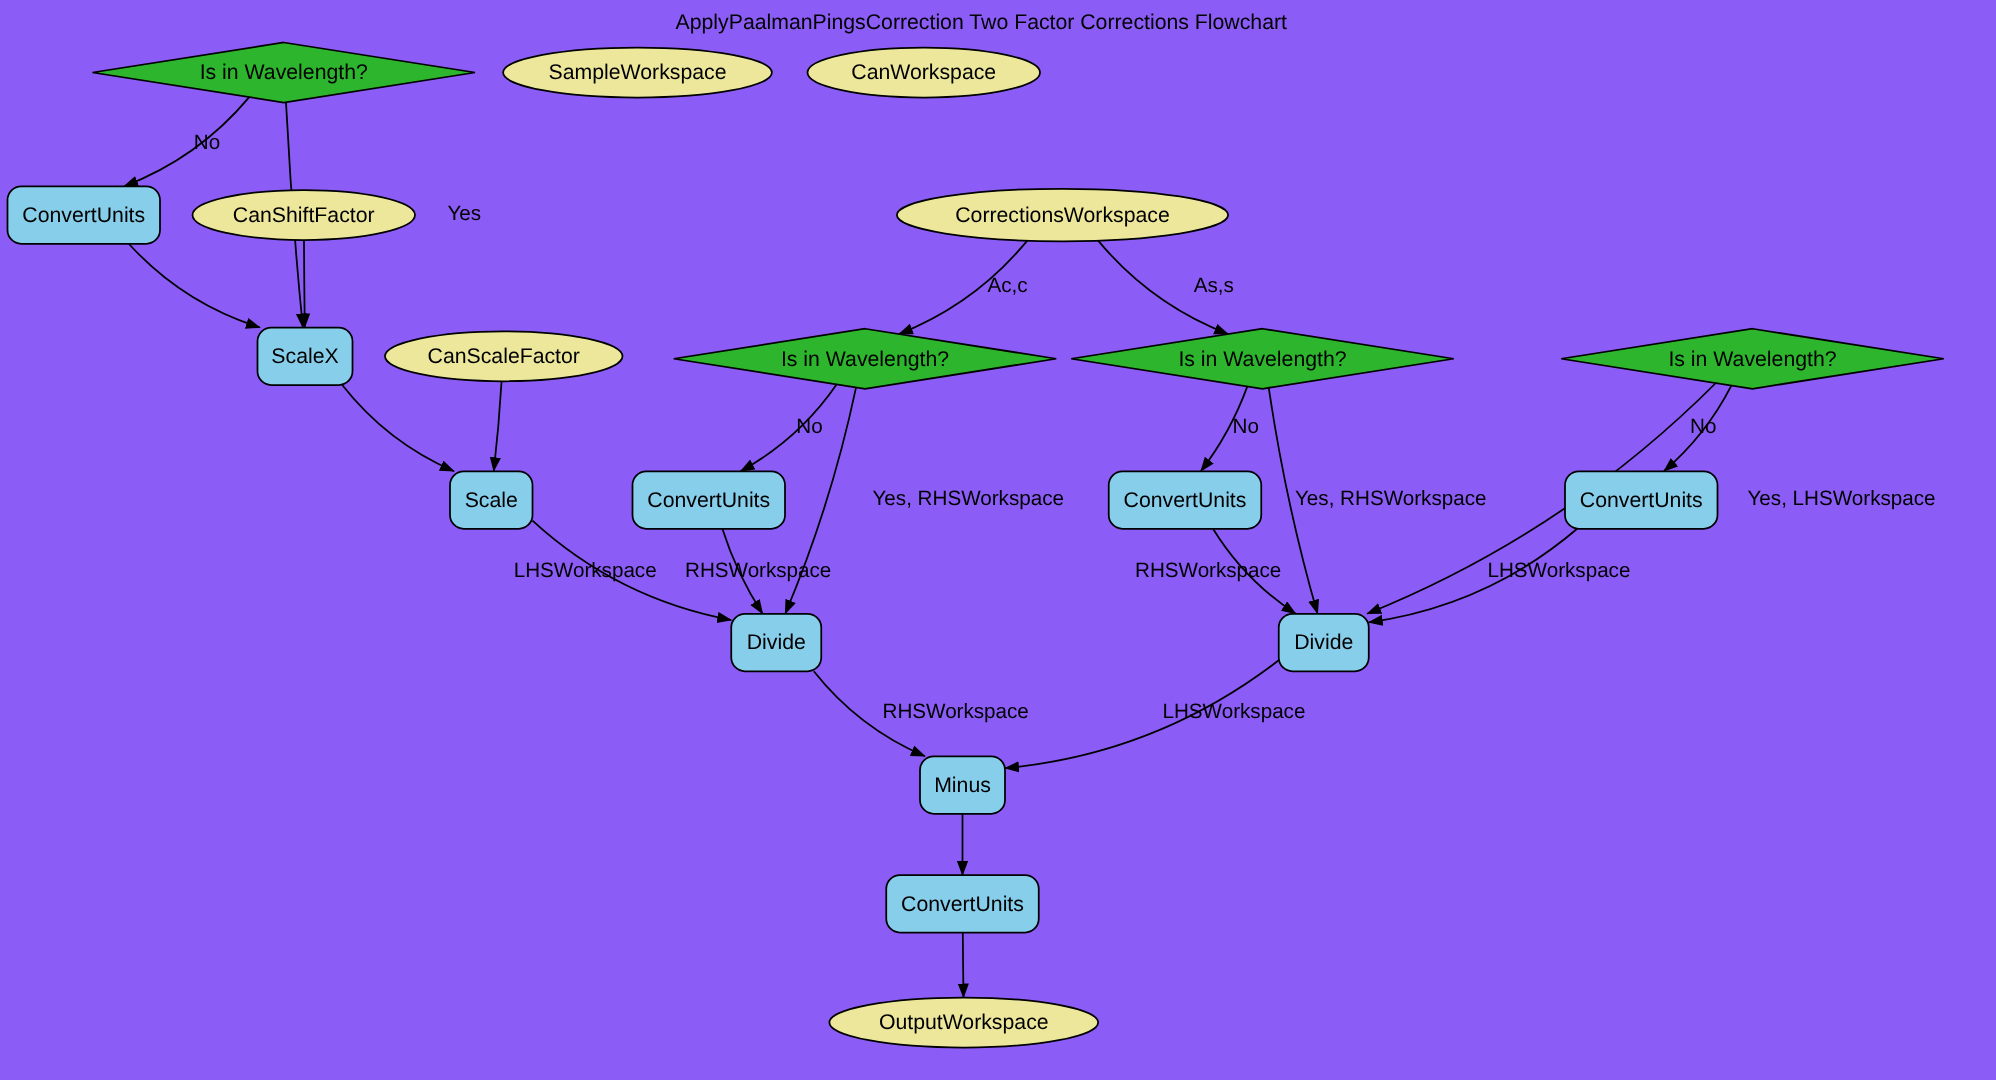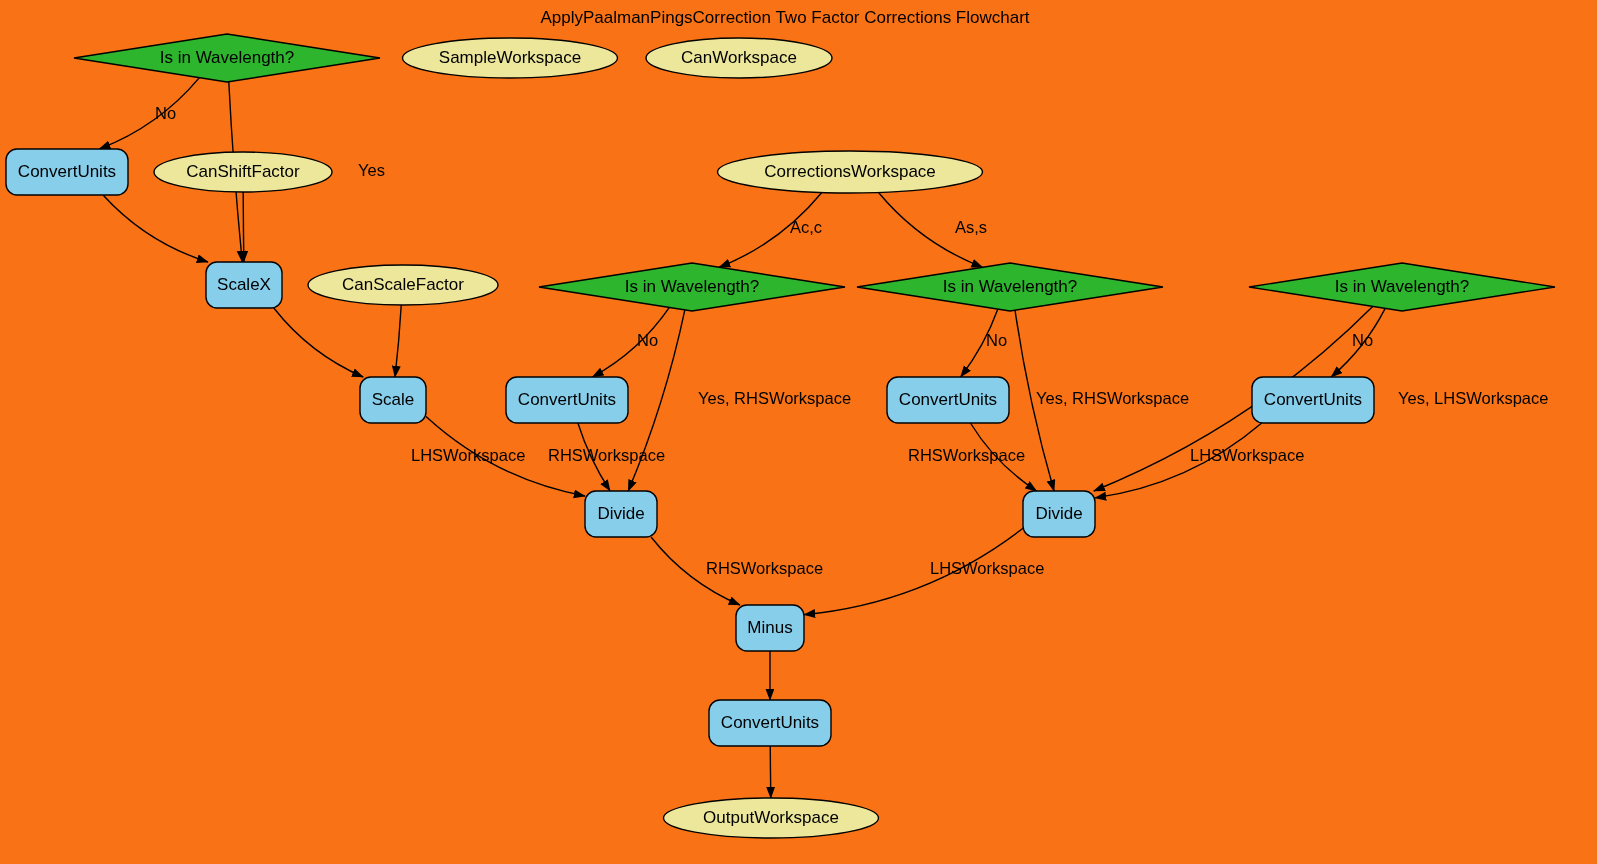--- a/index.html
+++ b/index.html
@@ -7,21 +7,21 @@
     padding: 0;
     background: #ffffff;
   }
   body {
     font-family: "Liberation Sans", sans-serif;
   }
   #canvas {
     position: relative;
     width: 1597px;
     height: 864px;
-    background: #f97316;
+    background: #8b5cf6;
     overflow: hidden;
   }
   #graph-svg {
     position: absolute;
     left: 0;
     top: 0;
     width: 1597px;
     height: 864px;
   }
   .node-shape {

